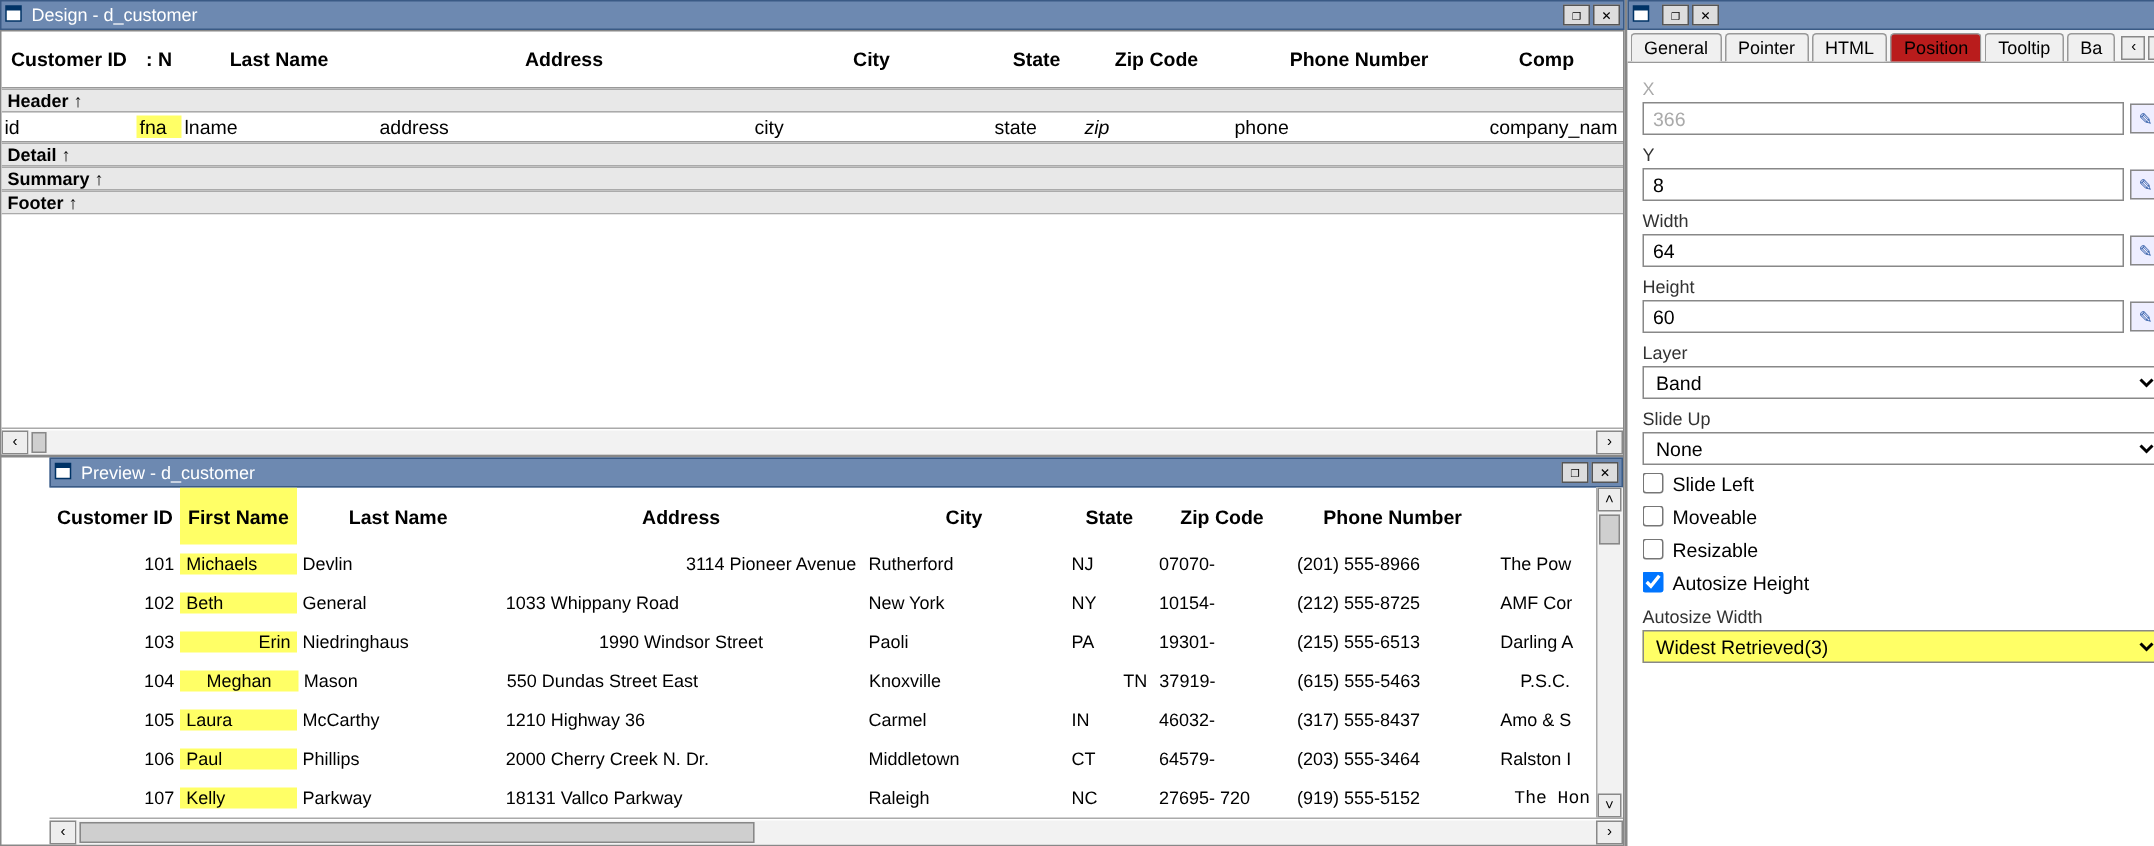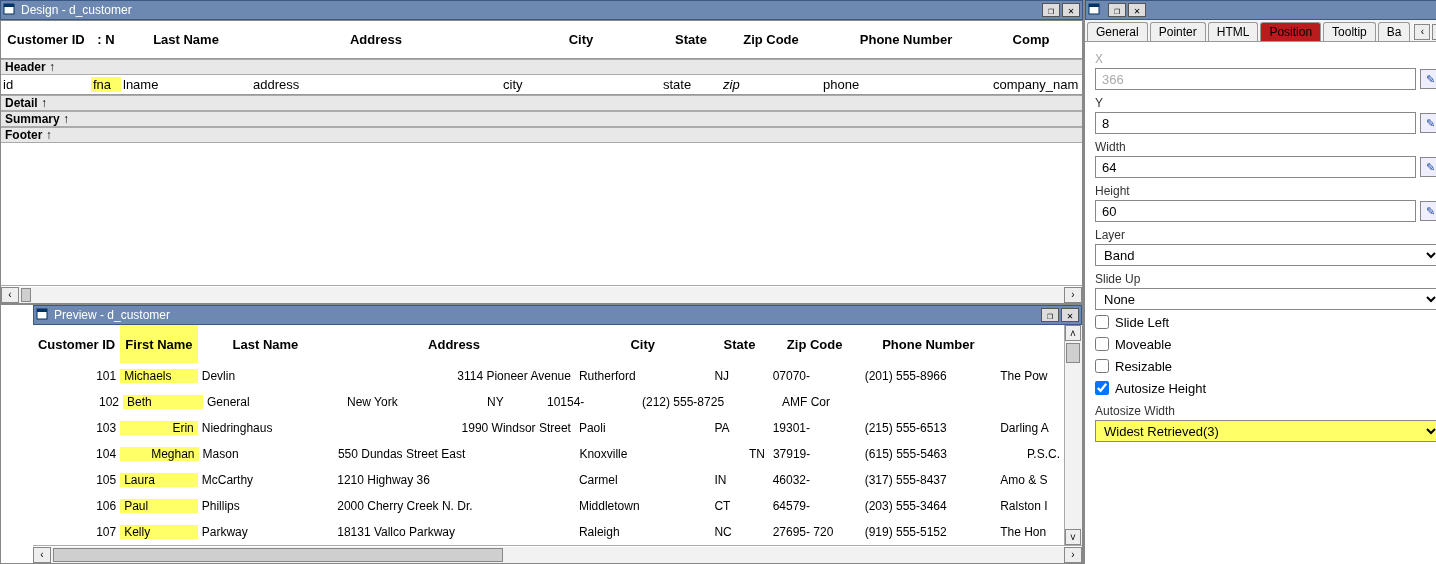--- a/index.html
+++ b/index.html
@@ -148,47 +148,48 @@
                 <div class="pcell" style="width: 140px; text-align: left;">Rutherford</div>
                 <div class="pcell" style="width: 60px; text-align: left;">NJ</div>
                 <div class="pcell" style="width: 95px; text-align: left;">07070-</div>
                 <div class="pcell" style="width: 140px; text-align: left;">(201) 555-8966</div>
                 <div class="pcell" style="width: 70px; text-align: left;">The Pow</div>
               </div>
               <div class="prow">
                 <div class="pcell" style="width: 90px; text-align: right;">102</div>
                 <div class="pcell highlight" style="width: 80px; text-align: left;">Beth</div>
                 <div class="pcell" style="width: 140px; text-align: left;">General</div>
+                <div class="pcell" style="width: 250px; text-align: left;">1033 Whippany Road</div>
                 <div class="pcell" style="width: 140px; text-align: left;">New York</div>
                 <div class="pcell" style="width: 60px; text-align: left;">NY</div>
                 <div class="pcell" style="width: 95px; text-align: left;">10154-</div>
                 <div class="pcell" style="width: 140px; text-align: left;">(212) 555-8725</div>
                 <div class="pcell" style="width: 70px; text-align: left;">AMF Cor</div>
               </div>
               <div class="prow">
                 <div class="pcell" style="width: 90px; text-align: right;">103</div>
                 <div class="pcell highlight" style="width: 80px; text-align: right;">Erin</div>
                 <div class="pcell" style="width: 140px; text-align: left;">Niedringhaus</div>
-                <div class="pcell" style="width: 250px; text-align: right;">1990 Windsor Street</div>
+                <div class="pcell" style="width: 250px; text-align: center;">1990 Windsor Street</div>
                 <div class="pcell" style="width: 140px; text-align: left;">Paoli</div>
                 <div class="pcell" style="width: 60px; text-align: left;">PA</div>
                 <div class="pcell" style="width: 95px; text-align: left;">19301-</div>
                 <div class="pcell" style="width: 140px; text-align: left;">(215) 555-6513</div>
                 <div class="pcell" style="width: 70px; text-align: left;">Darling A</div>
               </div>
               <div class="prow">
                 <div class="pcell" style="width: 90px; text-align: right;">104</div>
-                <div class="pcell highlight" style="width: 81px; text-align: right;">Meghan</div>
+                <div class="pcell highlight" style="width: 81px; text-align: center;">Meghan</div>
                 <div class="pcell" style="width: 140px; text-align: left;">Mason</div>
                 <div class="pcell" style="width: 250px; text-align: left;">550 Dundas Street East</div>
                 <div class="pcell" style="width: 140px; text-align: left;">Knoxville</div>
                 <div class="pcell" style="width: 60px; text-align: right;">TN</div>
                 <div class="pcell" style="width: 95px; text-align: left;">37919-</div>
                 <div class="pcell" style="width: 140px; text-align: left;">(615) 555-5463</div>
-                <div class="pcell" style="width: 70px; text-align: right;">P.S.C.</div>
+                <div class="pcell" style="width: 70px; text-align: center;">P.S.C.</div>
               </div>
               <div class="prow">
                 <div class="pcell" style="width: 90px; text-align: right;">105</div>
                 <div class="pcell highlight" style="width: 80px; text-align: left;">Laura</div>
                 <div class="pcell" style="width: 140px; text-align: left;">McCarthy</div>
                 <div class="pcell" style="width: 250px; text-align: left;">1210 Highway 36</div>
                 <div class="pcell" style="width: 140px; text-align: left;">Carmel</div>
                 <div class="pcell" style="width: 60px; text-align: left;">IN</div>
                 <div class="pcell" style="width: 95px; text-align: left;">46032-</div>
                 <div class="pcell" style="width: 140px; text-align: left;">(317) 555-8437</div>
@@ -207,21 +208,21 @@
               </div>
               <div class="prow">
                 <div class="pcell" style="width: 90px; text-align: right;">107</div>
                 <div class="pcell highlight" style="width: 80px; text-align: left;">Kelly</div>
                 <div class="pcell" style="width: 140px; text-align: left;">Parkway</div>
                 <div class="pcell" style="width: 250px; text-align: left;">18131 Vallco Parkway</div>
                 <div class="pcell" style="width: 140px; text-align: left;">Raleigh</div>
                 <div class="pcell" style="width: 60px; text-align: left;">NC</div>
                 <div class="pcell" style="width: 95px; text-align: left;">27695- 720</div>
                 <div class="pcell" style="width: 140px; text-align: left;">(919) 555-5152</div>
-                <div class="pcell" style="width: 70px; text-align: left;">The Hon</div>
+                <div class="pcell" style="width: 70px; text-align: right; font-family: Liberation Mono, monospace;">The Hon</div>
               </div>
             </div>
         </div>
         <div class="vscroll">
           <div class="scroll-btn">˄</div>
           <div class="vscroll-track">
             <div class="vscroll-thumb" style="top:2px;height:20px;"></div>
           </div>
           <div class="scroll-btn">˅</div>
         </div>

